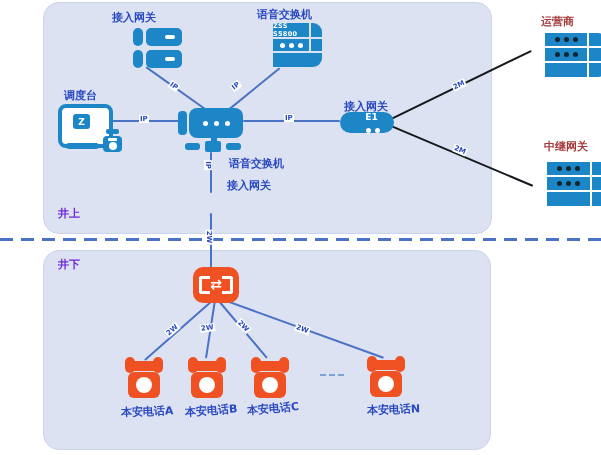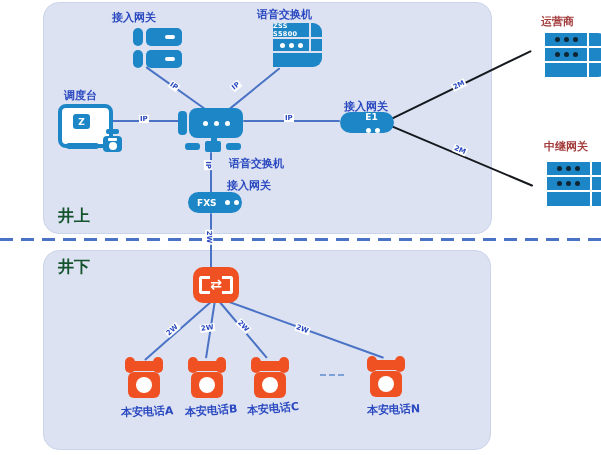--- a/index.html
+++ b/index.html
@@ -7,21 +7,21 @@
          font-family:"DejaVu Sans",sans-serif;}
   .panel{position:absolute;background:#dce2f2;border:1px solid #ccd4ea;border-radius:16px;}
   .divider{position:absolute;left:0;top:238px;width:601px;height:3px;
            background:repeating-linear-gradient(90deg,#4a73c5 0 13px,transparent 13px 21px);}
   .ln{position:absolute;height:2px;background:#4a73c5;transform-origin:0 50%;border-radius:1px;}
   .ln.black{background:#15181d;}
   .tag{position:absolute;background:#ffffff;color:#2a49c0;font-size:7px;font-weight:bold;
        line-height:8px;padding:0 1px;transform-origin:50% 50%;white-space:nowrap;z-index:6;}
   .lbl{position:absolute;font-weight:bold;color:#2a49c0;font-size:11px;white-space:nowrap;z-index:5;}
   .lbl.red{color:#a33a3a;}
-  .lbl.zone{color:#14532d;font-size:16px;}
+  .lbl.zone{color:#6d28d9;font-size:11px;}
   .dev{position:absolute;z-index:4;padding-left:17px;}
   
   .srvrow{display:flex;gap:3px;margin-bottom:4px;}
   .srvcap{width:10px;height:18px;background:#1d86c6;border-radius:5px;}
   .srvbody{position:relative;width:36px;height:18px;background:#1d86c6;border-radius:5px;}
   .srvdash{position:absolute;right:7px;top:7px;width:10px;height:4px;background:#fff;border-radius:2px;}
   
   .gridsrv{display:grid;gap:2px;border-radius:9px;overflow:hidden;}
   .gcell{background:#1d86c6;display:flex;align-items:center;justify-content:center;gap:4px;}
   .gcell.txt{color:#fff;font-size:6.5px;font-weight:bold;letter-spacing:0.3px;}
@@ -144,27 +144,20 @@
     <span class="wdot"></span>
       <span class="wdot"></span>
       <span class="wdot"></span>
   </div>
   <div class="pbit" style="left:211px;top:134px;width:6px;height:8px;z-index:4;"></div>
   <div class="pbit" style="left:205px;top:141px;width:16px;height:11px;border-radius:2px;z-index:4;"></div>
   <div class="pbit" style="left:185px;top:143px;width:15px;height:7px;border-radius:3px;z-index:4;"></div>
   <div class="pbit" style="left:226px;top:143px;width:15px;height:7px;border-radius:3px;z-index:4;"></div>
 
   <div class="lbl" style="left:227px;top:178px;">接入网关</div>
-  <div class="pill" style="left:188px;top:192px;">
-    <span>FXS</span>
-    <span class="dots">
-        <span class="wdot"></span>
-        <span class="wdot"></span>
-      </span>
-  </div>
 
   <div class="lbl" style="left:344px;top:99px;">接入网关</div>
   <div class="pill" style="left:340px;top:112px;flex-direction:column;">
     <span>E1</span>
     <span class="dots">
         <span class="wdot"></span>
         <span class="wdot"></span>
       </span>
   </div>
 

